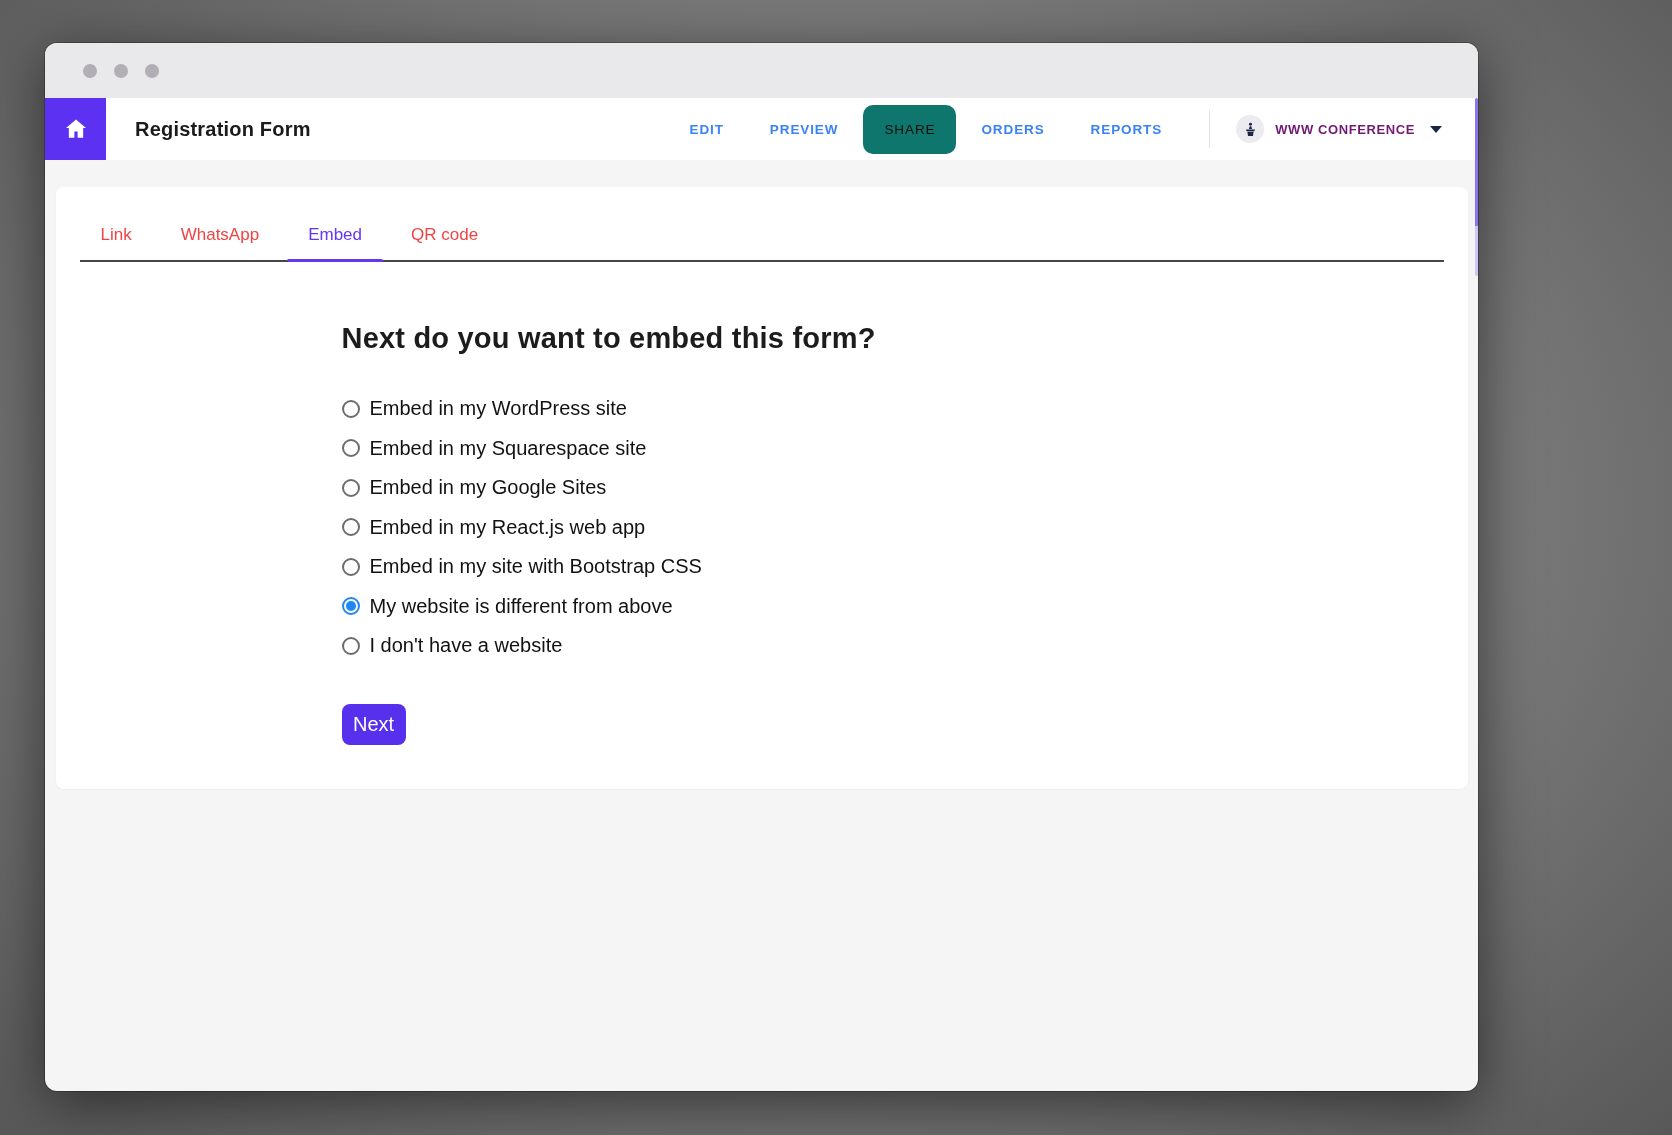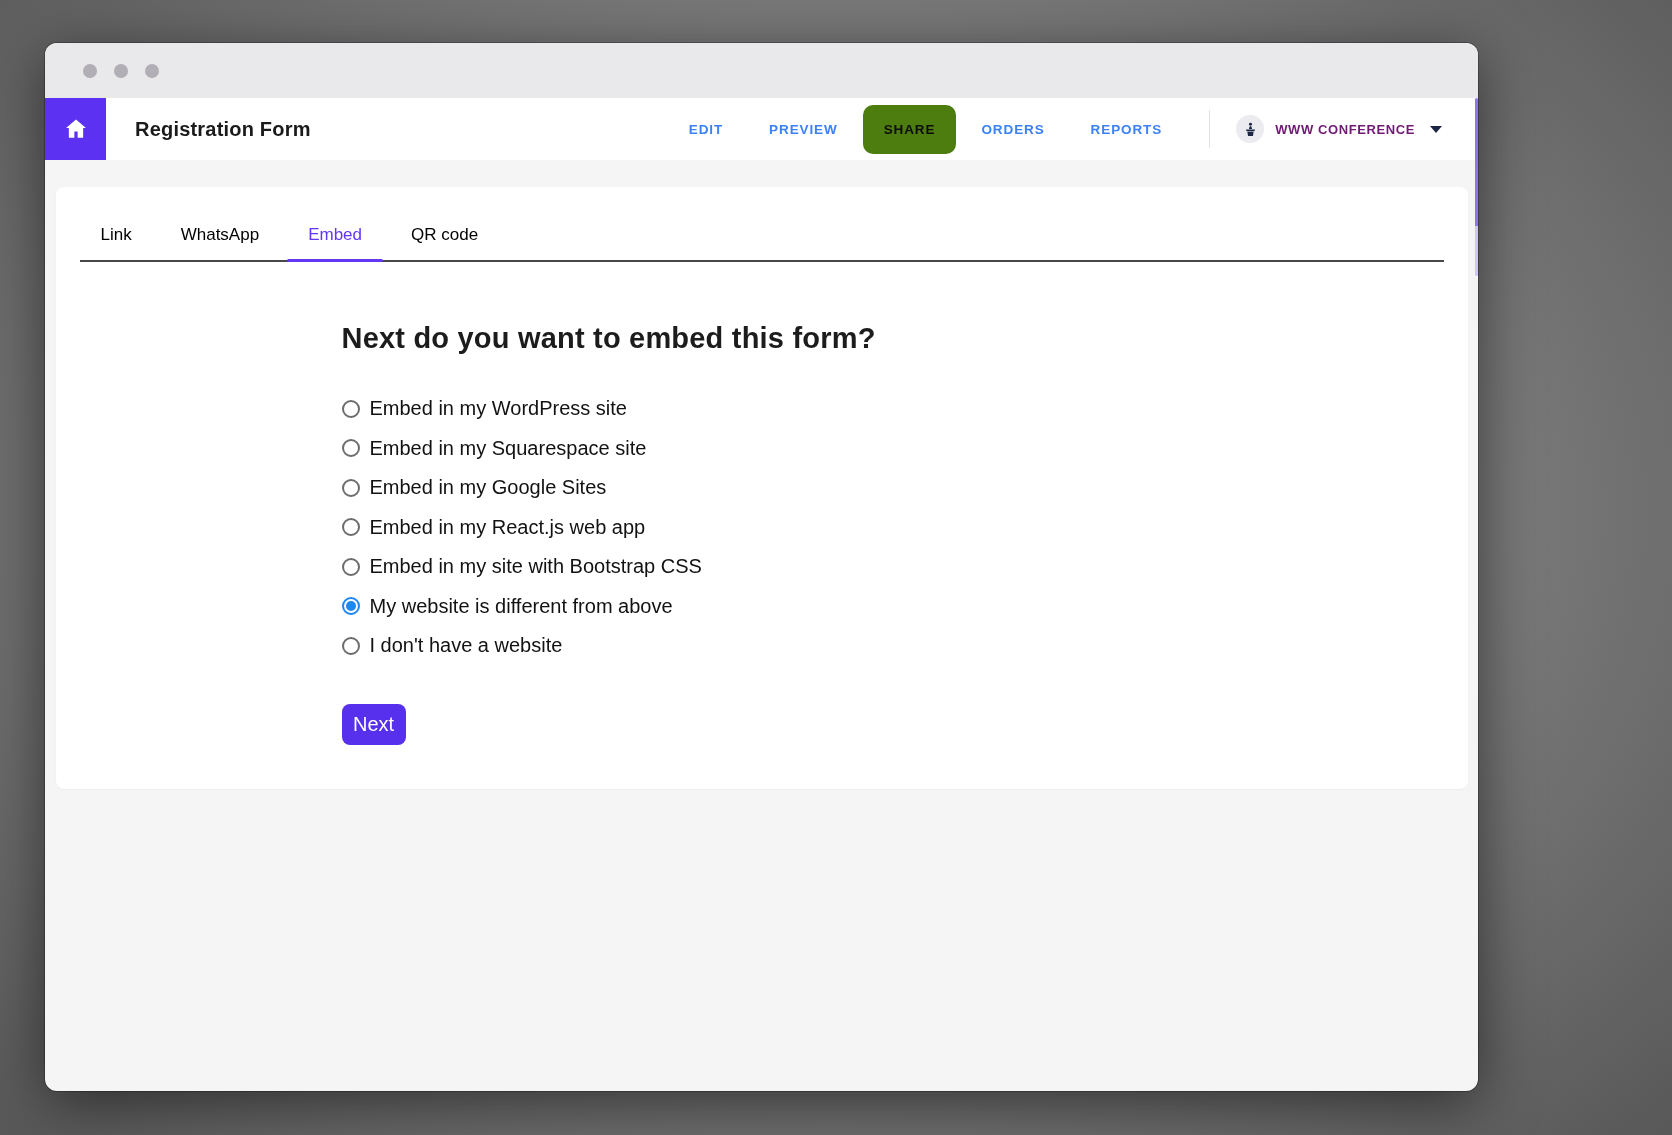--- a/index.html
+++ b/index.html
@@ -40,21 +40,21 @@
   .app-title {
     margin-left: 29px; font-size: 20px; font-weight: 700; color: #1b1b1b;
     letter-spacing: 0.2px;
   }
   .nav { margin-left: auto; display: flex; align-items: center; }
   .nav-item {
     font-size: 13.5px; font-weight: 600; letter-spacing: 0.9px;
     color: #3b82f6; padding: 17px 21px; margin: 0 2px;
     border-radius: 10px; cursor: pointer; white-space: nowrap;
   }
-  .nav-item.active { background: #4d7c0f; color: #0d0d0d; font-weight: 700; }
+  .nav-item.active { background: #0f766e; color: #0d0d0d; font-weight: 400; }
   .v-divider { width: 1px; height: 38px; background: #e3e3e5; margin: 0 26px 0 24px; }
   .account { display: flex; align-items: center; gap: 11px; margin-right: 36px; cursor: pointer; }
   .avatar {
     width: 28px; height: 28px; border-radius: 50%; background: #ebebf0;
     display: flex; align-items: center; justify-content: center;
   }
   .account-name {
     font-size: 13px; font-weight: 700; letter-spacing: 0.6px; color: #701a75;
     white-space: nowrap;
   }
@@ -78,21 +78,21 @@
     background: #ffffff; border-radius: 8px;
     min-height: 584px; padding-bottom: 44px;
     box-shadow: 0 1px 2px rgba(0,0,0,.04);
   }
   .tabs-row {
     margin: 0 24px; padding-top: 27px;
     display: flex; gap: 7px;
     border-bottom: 2px solid #474747;
   }
   .tab {
-    font-size: 17px; color: #000000; padding: 11px 21px 15px;
+    font-size: 17px; color: #ef4444; padding: 11px 21px 15px;
     cursor: pointer; white-space: nowrap; position: relative;
   }
   .tab.active { color: #6437f5; }
   .tab.active::after {
     content: ""; position: absolute; left: 0; right: 0; bottom: -2px;
     height: 3px; background: #6437f5; border-radius: 2px;
   }
 
   .inner { margin-left: 286px; }
   .heading {

